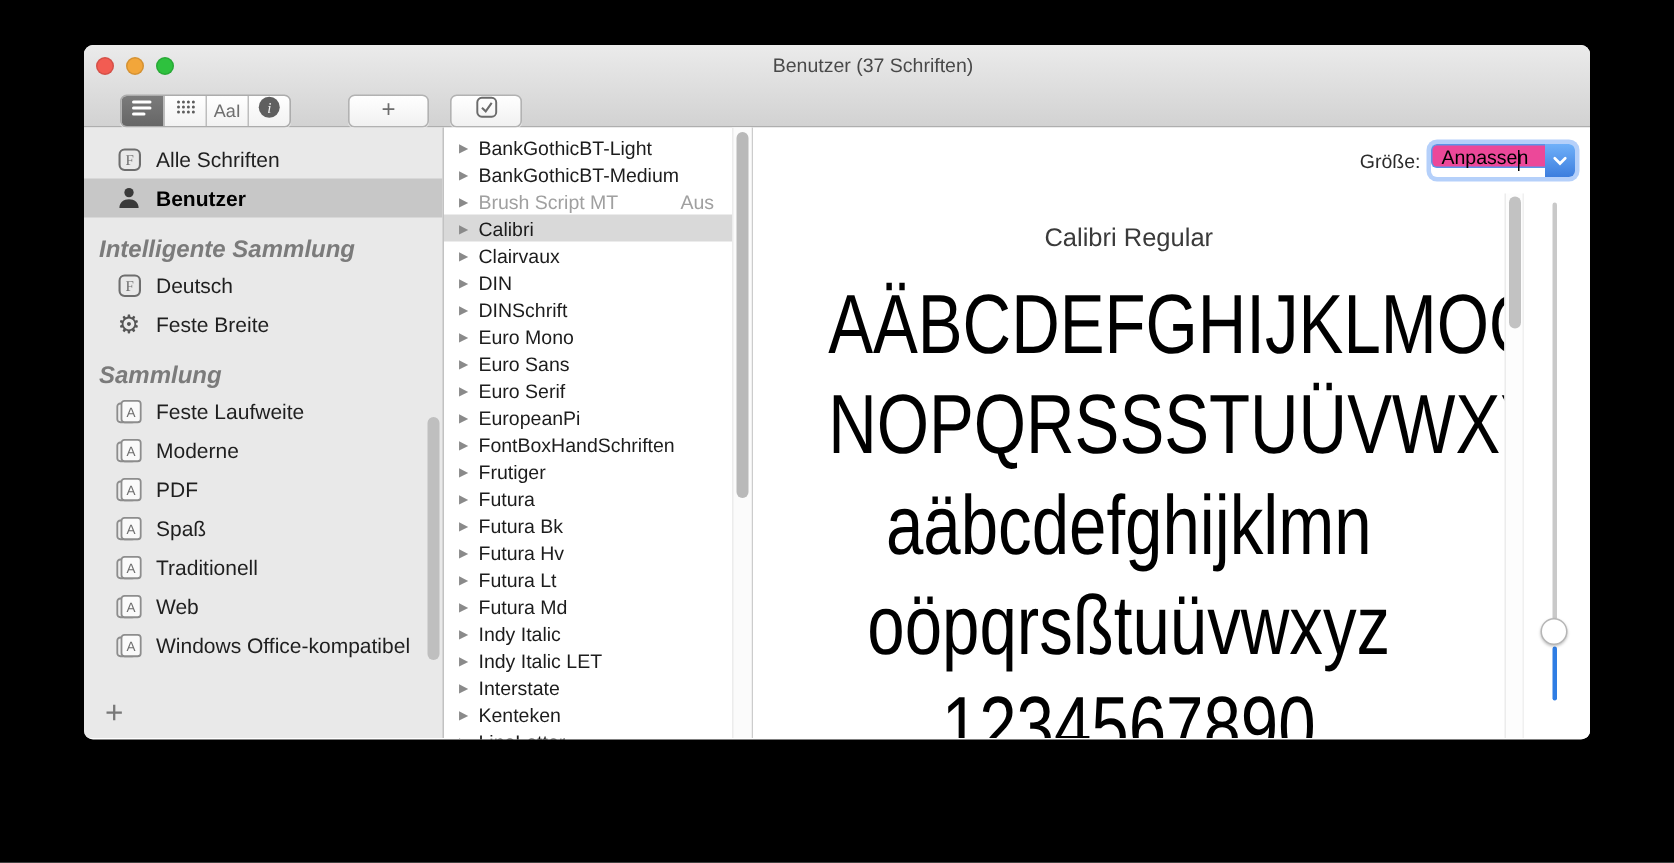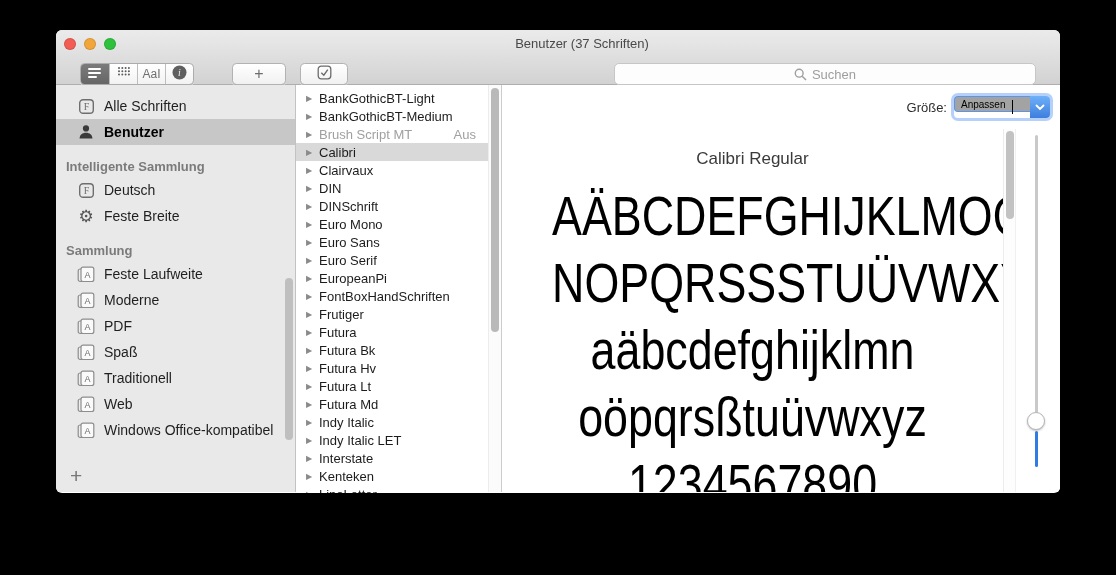--- a/index.html
+++ b/index.html
@@ -33,21 +33,21 @@
 
   
   .content{display:flex;height:407px;}
 
   
   .sidebar{position:relative;width:240px;background:#e9e9e9;border-right:1px solid #c2c2c2;flex:none;}
   .sb-scroll{position:absolute;left:0;right:0;top:0;bottom:36px;overflow:hidden;padding-top:8px;}
   .sb-row{height:26px;display:flex;align-items:center;padding-left:20px;gap:8px;font-size:14px;color:#1f1f1f;}
   .sb-row .ico{width:20px;display:flex;justify-content:center;flex:none;}
   .sb-row.selected{background:#c7c7c7;font-weight:bold;color:#000;}
-  .sb-header{margin-top:12px;height:20px;line-height:20px;padding-left:10px;font-size:13px;font-weight:bold;color:#7b7b7b;}
+  .sb-header{margin-top:12px;height:20px;line-height:20px;padding-left:10px;font-size:16px;font-weight:bold;color:#7b7b7b;font-style:italic;}
   .glyph-gear{font-size:17px;color:#555;line-height:1;}
   .sb-bottom{position:absolute;left:0;right:0;bottom:0;height:36px;}
   .sb-add{position:absolute;left:14px;bottom:6px;font-size:21px;color:#787878;line-height:1;}
   .sb-thumb{position:absolute;right:2px;top:193px;width:8px;height:162px;border-radius:4px;background:#bfbfbf;}
 
   
   .fontlist{position:relative;width:206px;background:#fff;border-right:1px solid #cccccc;flex:none;}
   .fl-rows{position:absolute;left:0;top:4px;right:13px;}
   .fl-row{height:18px;display:flex;align-items:center;font-size:13px;color:#1c1c1c;padding-left:10px;}
   .fl-row.selected{background:#d9d9d9;}
@@ -57,22 +57,22 @@
   .fl-status{margin-left:auto;padding-right:12px;color:#a0a0a0;}
   .fl-sbar{position:absolute;right:0;top:0;bottom:0;width:13px;background:#fbfbfb;border-left:1px solid #ececec;}
   .fl-thumb{position:absolute;left:2px;top:3px;width:8px;height:244px;border-radius:4px;background:#b9b9b9;}
 
   
   .preview{flex:1;display:flex;flex-direction:column;background:#fff;min-width:0;}
   .pv-header{height:44px;flex:none;display:flex;align-items:center;justify-content:flex-end;padding-right:10px;gap:7px;}
   .pv-size-label{font-size:13px;color:#2b2b2b;}
   .combo{position:relative;display:flex;height:22px;border-radius:4px;
     box-shadow:0 0 0 3px rgba(120,170,245,.55);}
-  .combo-field{width:76px;height:16px;background:#a3a3a3;border:1px solid #5a95e8;border-right:none;
-    border-radius:4px 0 0 4px;display:flex;align-items:center;padding-left:6px;font-size:10px;color:#000;}
+  .combo-field{width:76px;height:16px;background:#ec4899;border:1px solid #5a95e8;border-right:none;
+    border-radius:4px 0 0 4px;display:flex;align-items:center;padding-left:6px;font-size:13px;color:#000;}
   .combo-caret{position:absolute;left:58px;top:4px;width:1px;height:14px;background:#000;}
   .combo-btn{width:20px;height:22px;border-radius:0 4px 4px 0;background:linear-gradient(#6fb0f9,#3d7ede);
     display:flex;align-items:center;justify-content:center;}
   .pv-body{flex:1;display:flex;min-height:0;}
   .sample-area{flex:1;overflow:hidden;text-align:center;min-width:0;}
   .sample-title{margin-top:20px;font-size:17px;color:#3a3a3a;}
   .sample-lines{margin-top:13px;font-size:56px;line-height:67px;color:#000;transform:scaleX(.8);white-space:nowrap;}
   .pv-sbar{position:relative;width:13px;flex:none;border-left:1px solid #ececec;border-right:1px solid #f0f0f0;background:#fdfdfd;}
   .pv-thumb{position:absolute;left:2px;top:2px;width:8px;height:88px;border-radius:4px;background:#c2c2c2;}
   .slider-col{position:relative;width:44px;flex:none;background:#fff;}
@@ -146,29 +146,20 @@
 
       <div class="tb-btn btn-check">
         <span>
           <svg width="15" height="15" viewBox="0 0 15 15">
               <rect x="1.2" y="1.2" width="12.6" height="12.6" rx="3" fill="none" stroke="#6b6b6b" stroke-width="1.3"></rect>
               <path d="M4.3 7.8 L6.8 10.2 L10.8 4.6" fill="none" stroke="#6b6b6b" stroke-width="1.4"></path>
             </svg>
         </span>
       </div>
 
-      <div class="search-field">
-        <span style="display:flex;">
-          <svg width="13" height="13" viewBox="0 0 13 13">
-              <circle cx="5.2" cy="5.2" r="3.9" fill="none" stroke="#9e9e9e" stroke-width="1.4"></circle>
-              <line x1="8.2" y1="8.2" x2="12" y2="12" stroke="#9e9e9e" stroke-width="1.4"></line>
-            </svg>
-        </span>
-        <span>Suchen</span>
-      </div>
     </div>
   </div>
 
   <div class="content">
 
     <div class="sidebar">
       <div class="sb-scroll" id="sidebar-list">
           <div class="sb-row">
             <span class="ico">
               <svg width="17" height="17" viewBox="0 0 17 17">

